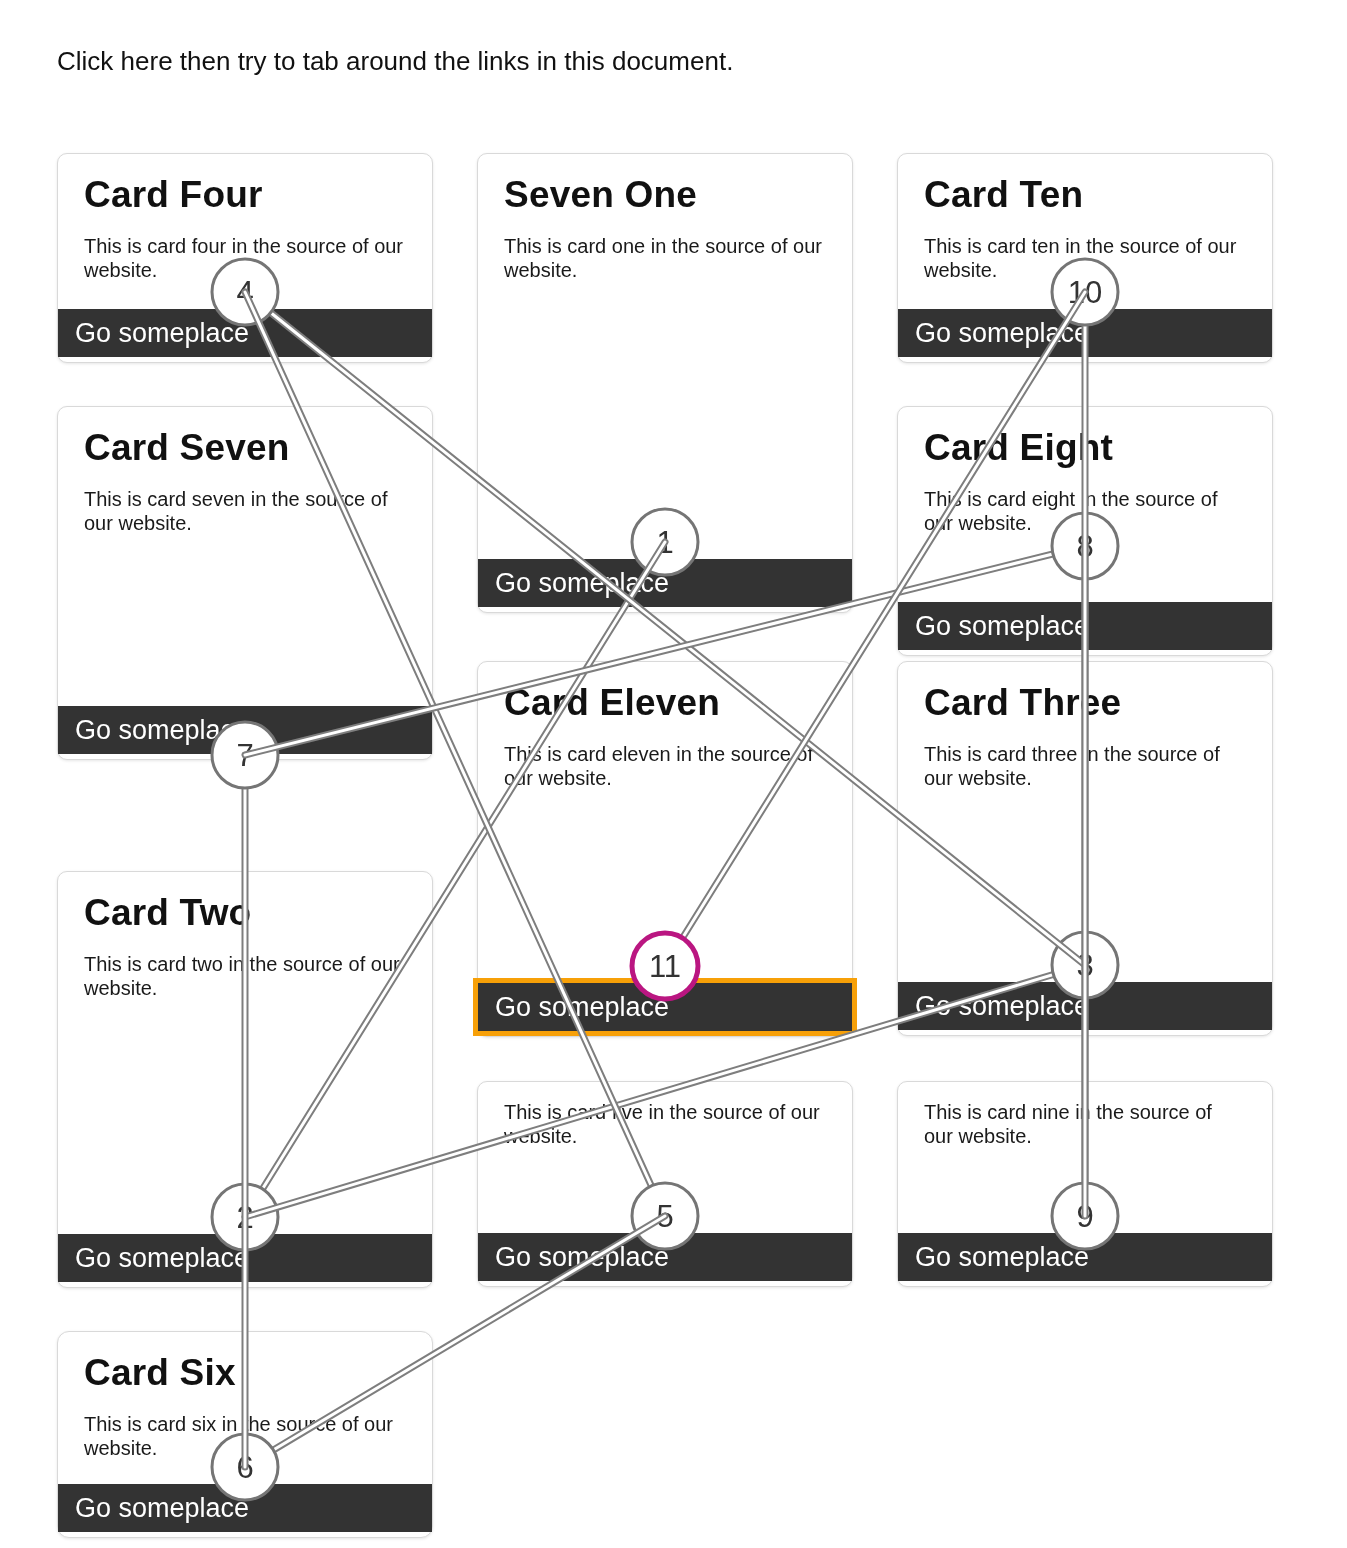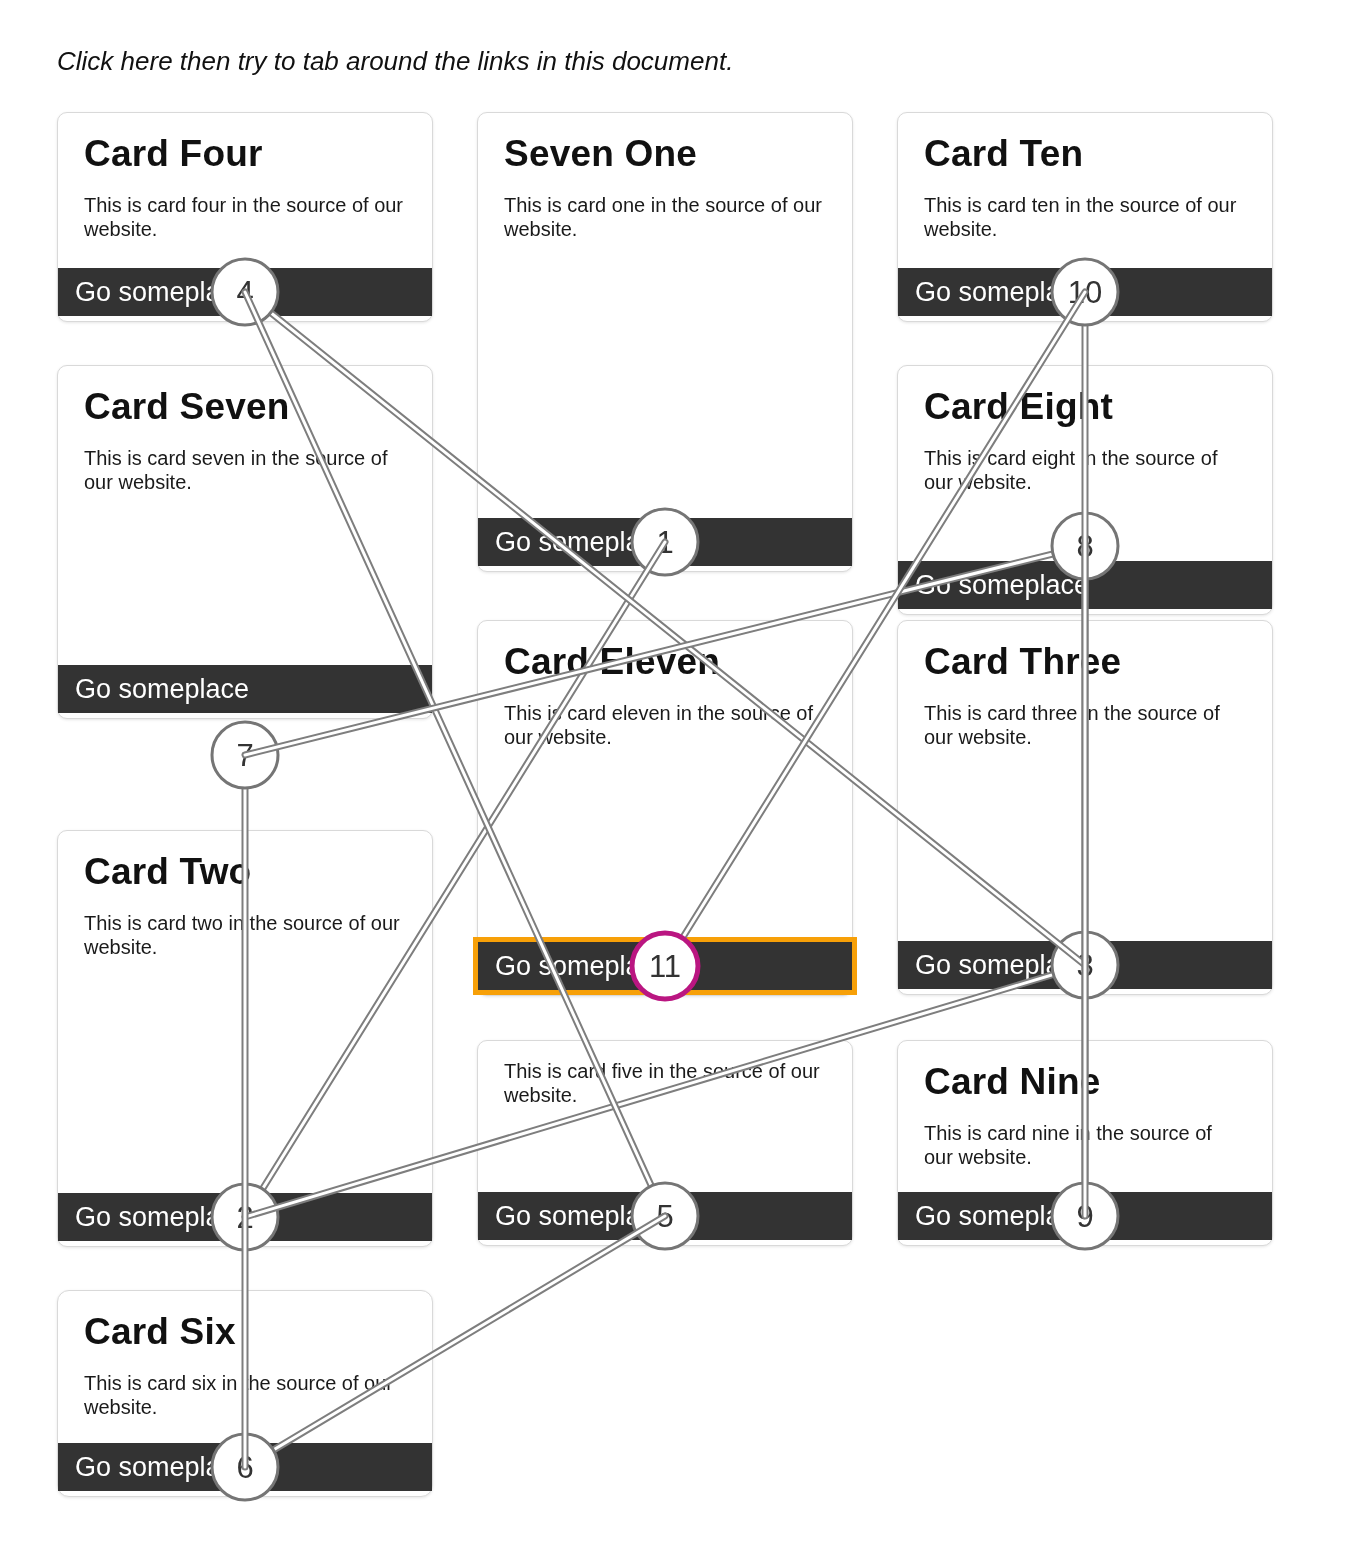--- a/index.html
+++ b/index.html
@@ -7,30 +7,30 @@
     position:relative;
     width:1347px;height:1548px;
     overflow:hidden;
     font-family:"Liberation Sans", sans-serif;
     color:#1a1a1a;
   }
   .intro{
     position:absolute;left:57px;top:46px;
     font-size:26px;line-height:1.2;color:#111;
     margin:0;
-    font-style:italic;
   }
   .card{
     position:absolute;
     width:376px;
     background:#fff;
     border:1px solid #d9d9d9;
     border-radius:10px;
     box-shadow:0 1px 3px rgba(0,0,0,0.10);
     box-sizing:border-box;
+    margin-top:41px;
   }
   .card h2{
     margin:20px 26px 0 26px;
     font-size:37px;
     font-weight:bold;
     color:#111;
     letter-spacing:0.2px;
   }
   .card p{
     margin:18px 26px 0 26px;
@@ -133,21 +133,20 @@
   <h2>Card Eight</h2>
   <p>This is card eight in the source of our website.</p>
   <a href="#" class="card-link">Go someplace</a>
 </div>
 <div class="card pos-three">
   <h2>Card Three</h2>
   <p>This is card three in the source of our website.</p>
   <a href="#" class="card-link">Go someplace</a>
 </div>
 <div class="card pos-nine">
-  <h2>Card Nine</h2>
   <p>This is card nine in the source of our website.</p>
   <a href="#" class="card-link">Go someplace</a>
 </div>
 
 <svg class="overlay" viewBox="0 0 1347 1548" xmlns="http://www.w3.org/2000/svg">
   <g class="stop">
     <circle cx="665" cy="542" r="33"></circle>
       <text x="665" y="553">1</text>
   </g>
   <g>

